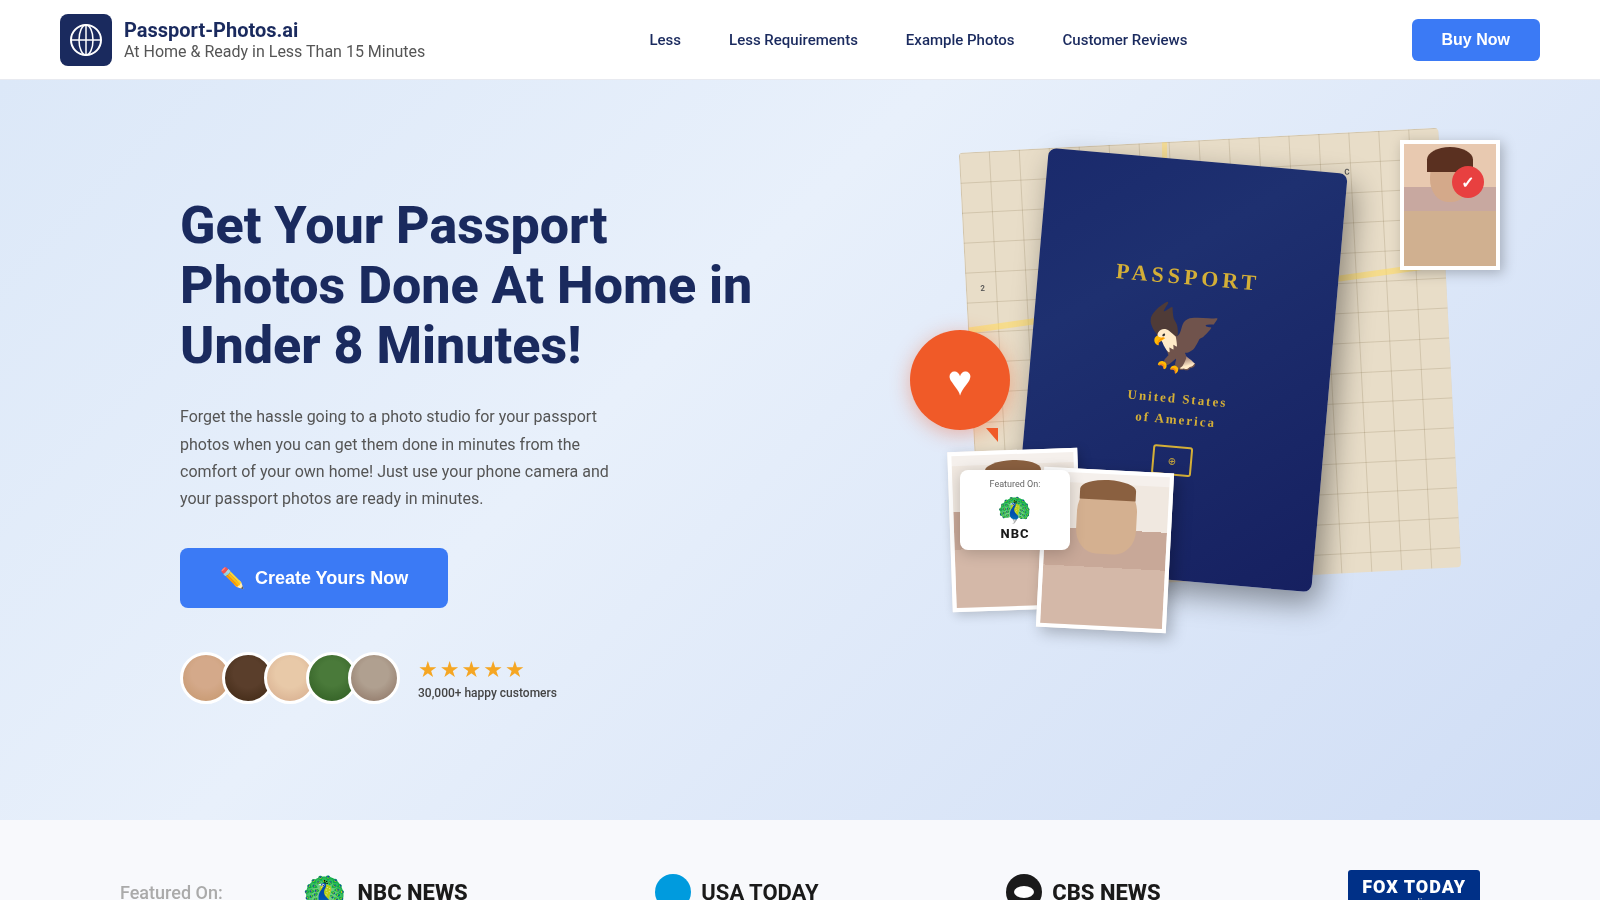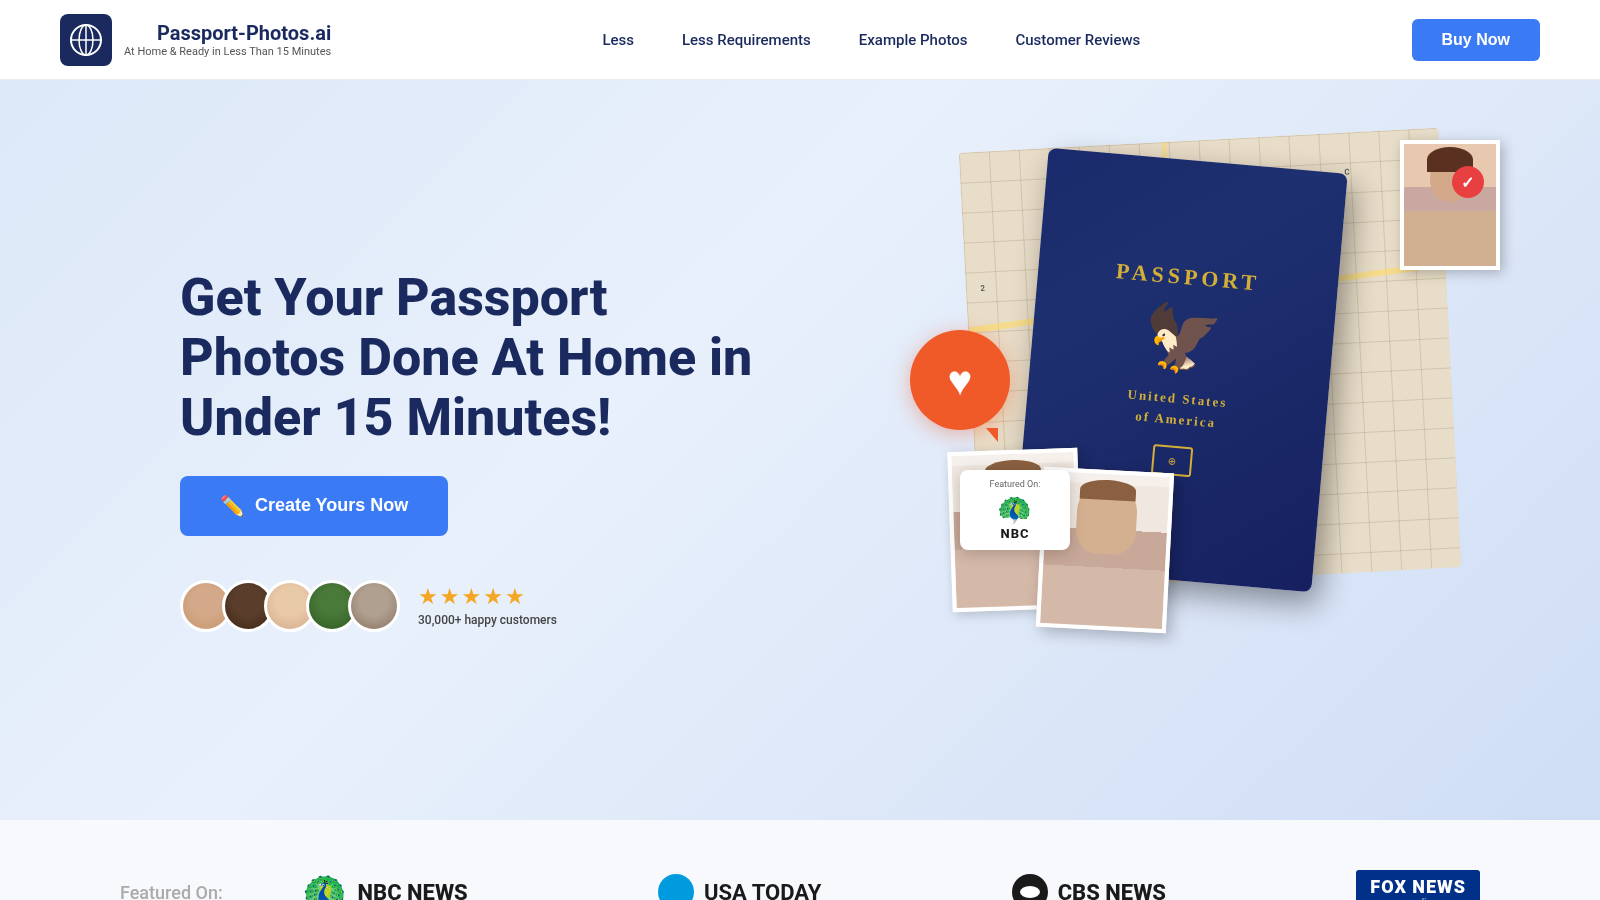--- a/index.html
+++ b/index.html
@@ -27,23 +27,23 @@
     .logo-icon {
       width: 52px;
       height: 52px;
       background: #1a2a5e;
       border-radius: 8px;
       display: flex;
       align-items: center;
       justify-content: center;
     }
     .logo-icon svg { width: 34px; height: 34px; }
-    .logo-text-block { display: flex; flex-direction: column; align-items: flex-end; }
+    .logo-text-block { display: flex; flex-direction: column; }
     .logo-title { font-size: 20px; font-weight: 700; color: #1a2a5e; line-height: 1.2; }
-    .logo-subtitle { font-size: 11px; color: #555; }
+    .logo-subtitle { font-size: 16px; color: #555; }
     .nav-links { display: flex; align-items: center; gap: 48px; }
     .nav-link { font-size: 15px; color: #1a2a5e; text-decoration: none; font-weight: 500; cursor: pointer; }
     .btn-buy-now {
       background: #3b7af5;
       color: #fff;
       border: none;
       border-radius: 6px;
       padding: 12px 30px;
       font-size: 16px;
       font-weight: 600;
@@ -447,21 +447,22 @@
     <a class="nav-link" href="#">Less Requirements</a>
     <a class="nav-link" href="#">Example Photos</a>
     <a class="nav-link" href="#">Customer Reviews</a>
   </div>
 
   <button class="btn-buy-now">Buy Now</button>
 </nav>
 
 <section class="hero">
   <div class="hero-left">
-    <h1 class="hero-title">Get Your Passport Photos Done At Home in Under 15 Minutes!</h1>
+    <h1 class="hero-title">Get Your Passport Photos Done At Home in Under 8 Minutes!</h1>
+    <p class="hero-desc">Forget the hassle going to a photo studio for your passport photos when you can get them done in minutes from the comfort of your own home! Just use your phone camera and your passport photos are ready in minutes.</p>
     <button class="btn-create">
       <span class="wand-icon">✏️</span>
       <span>Create Yours Now</span>
     </button>
 
     <div class="social-proof">
       <div class="avatars">
         <div class="avatar-circle av1"></div>
         <div class="avatar-circle av2"></div>
         <div class="avatar-circle av3"></div>
@@ -557,18 +558,18 @@
     </div>
 
     <div class="logo-cbs">
       <div class="cbs-circle">
         <div class="cbs-eye"></div>
       </div>
       <span class="logo-text-cbs">CBS NEWS</span>
     </div>
 
     <div class="logo-fox">
-      <span class="logo-text-fox">FOX NEWS</span>
+      <span class="logo-text-fox">FOX TODAY</span>
       <span class="logo-text-fox-media">media</span>
     </div>
 
   </div>
 </section>
 
 </body></html>

